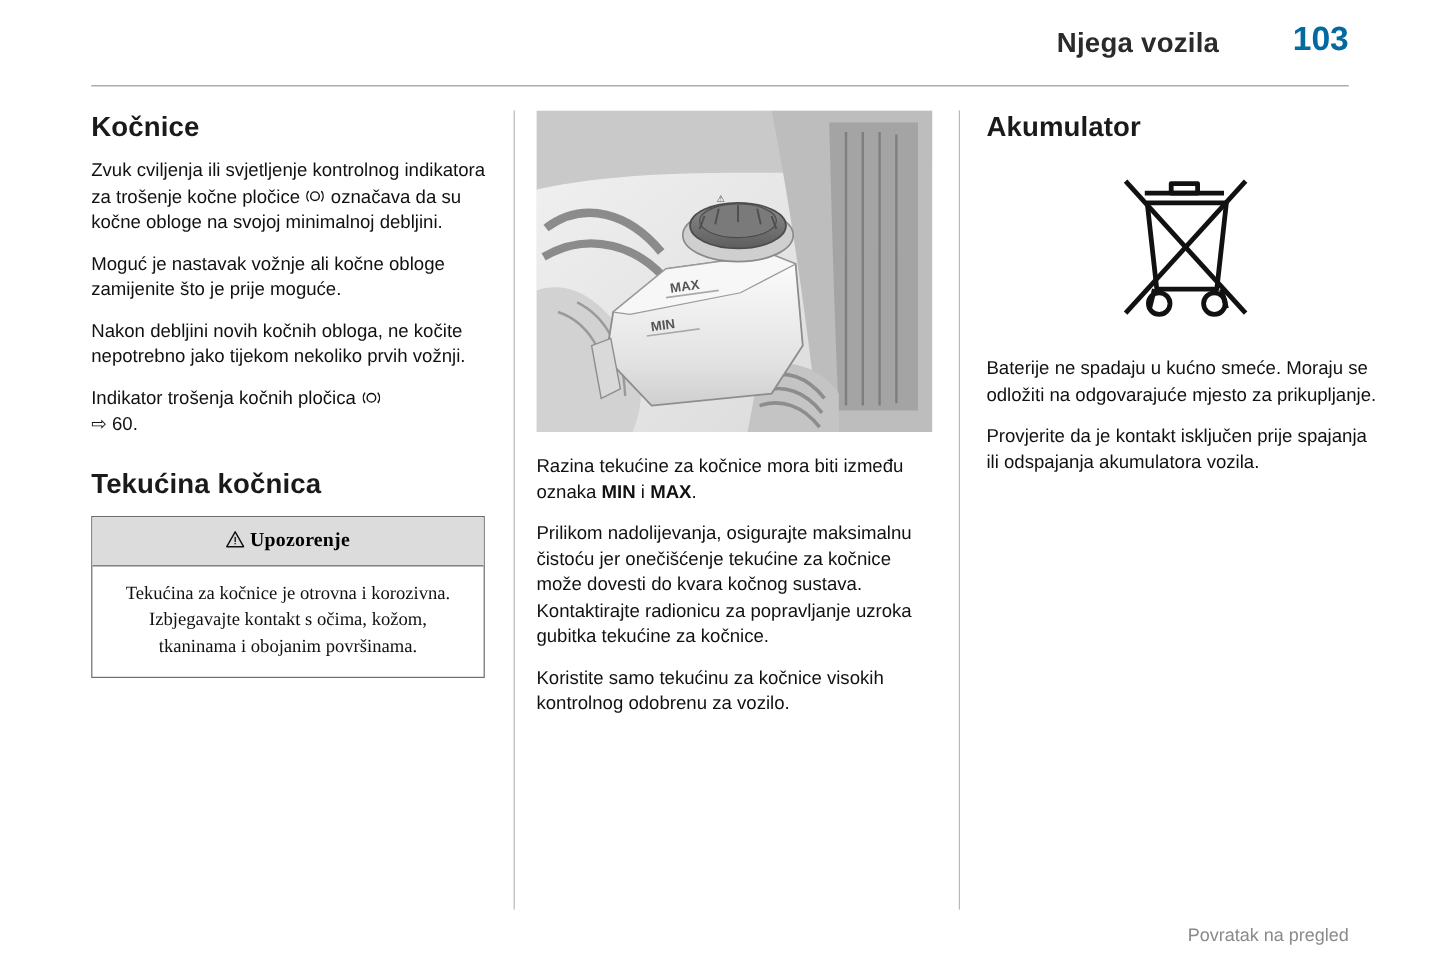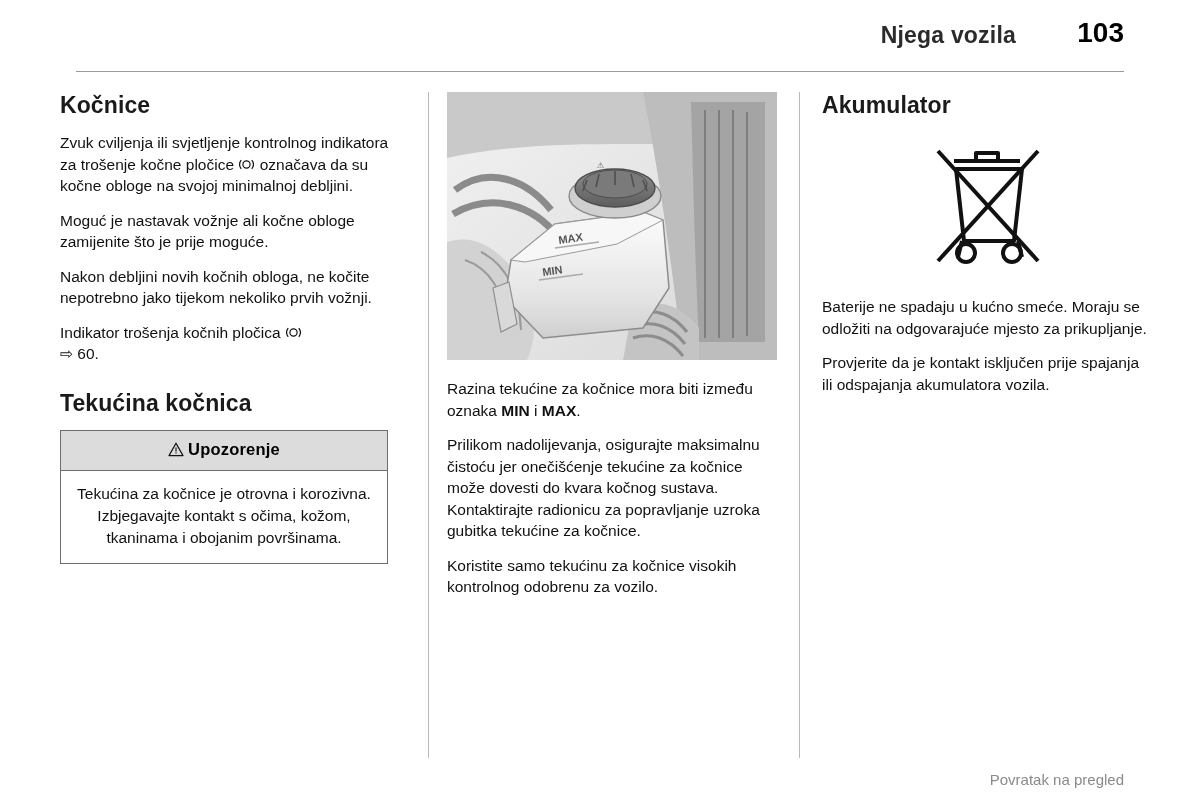--- a/index.html
+++ b/index.html
@@ -36,38 +36,38 @@
     font-weight: bold;
     letter-spacing: 0.2px;
     color: #2b2b2b;
   }
   .header-page {
     position: absolute;
     right: 0;
     top: -5px;
     font-size: 28px;
     font-weight: bold;
-    color: #000000;
+    color: #0369a1;
   }
   .header-rule {
     position: absolute;
     left: 76px;
     right: 76px;
     top: 71px;
     height: 1px;
     background: #9a9a9a;
   }
 
   
   .col {
     position: absolute;
     top: 92px;
     width: 330px;
   }
-  .col-1 { left: 60px; }
+  .col-1 { left: 76px; }
   .col-2 { left: 447px; }
   .col-3 { left: 822px; }
 
   .divider {
     position: absolute;
     top: 92px;
     width: 1px;
     background: #b9b9b9;
     height: 666px;
   }
@@ -106,20 +106,21 @@
     font-size: 15.5px;
     line-height: 21.5px;
   }
 
   
   .warnbox {
     border: 1px solid #6d6d6d;
     width: 328px;
     box-sizing: border-box;
     margin-top: 4px;
+    font-family: Liberation Serif, serif;
   }
   .warnbox-head {
     background: #dcdcdc;
     border-bottom: 1px solid #6d6d6d;
     text-align: center;
     font-size: 16.5px;
     font-weight: bold;
     padding: 9px 0 9px 0;
     letter-spacing: 0.2px;
   }

